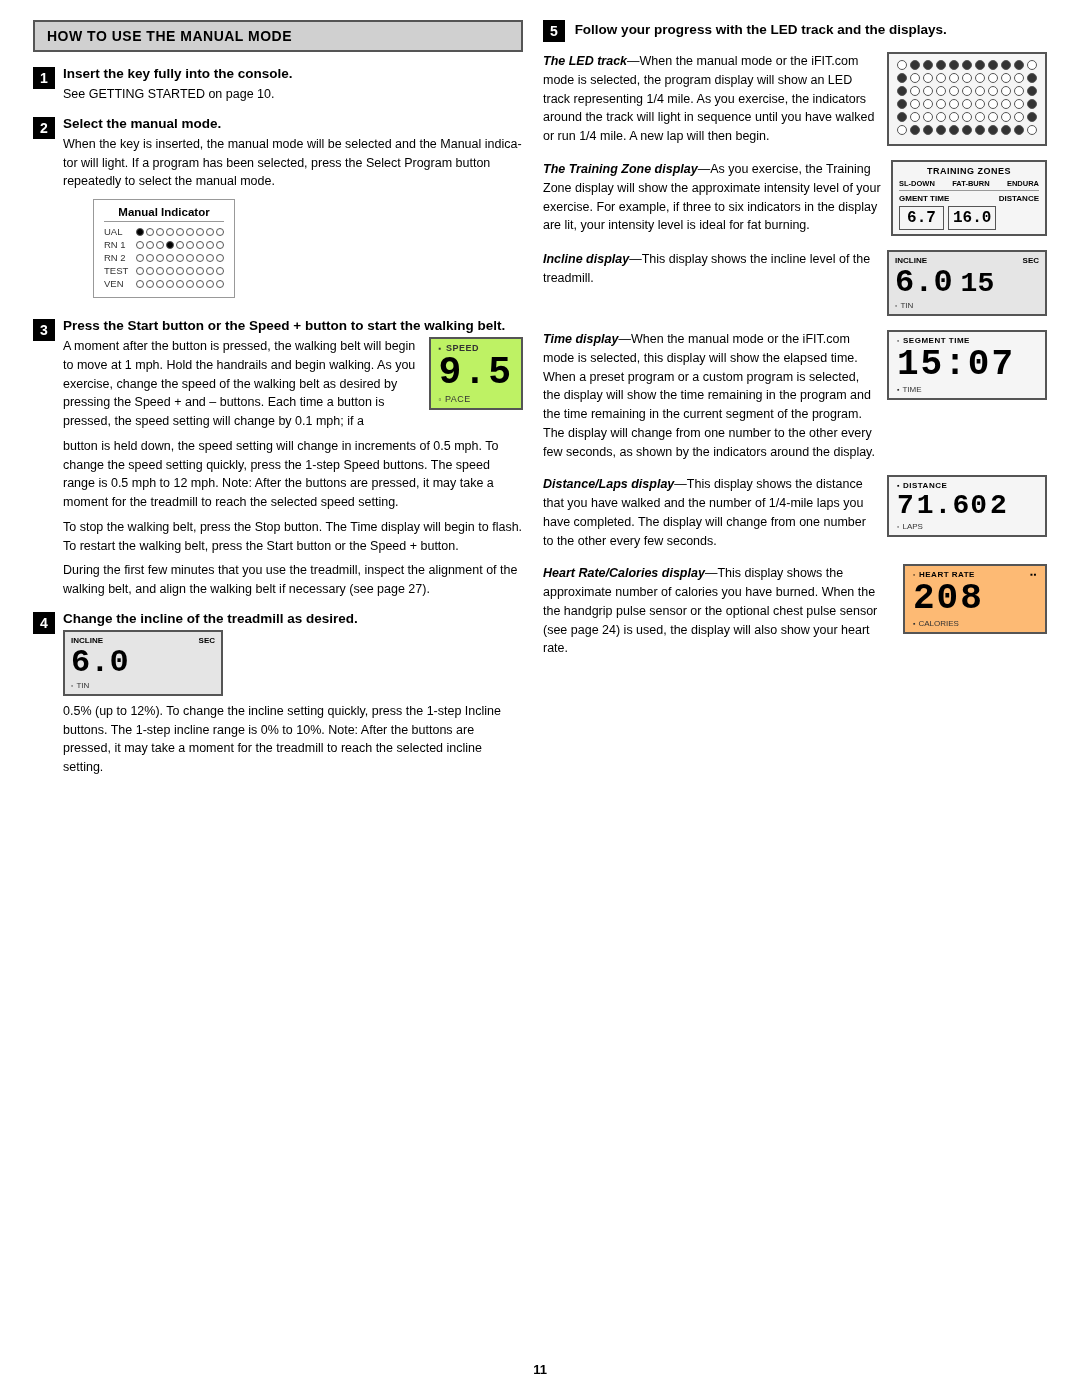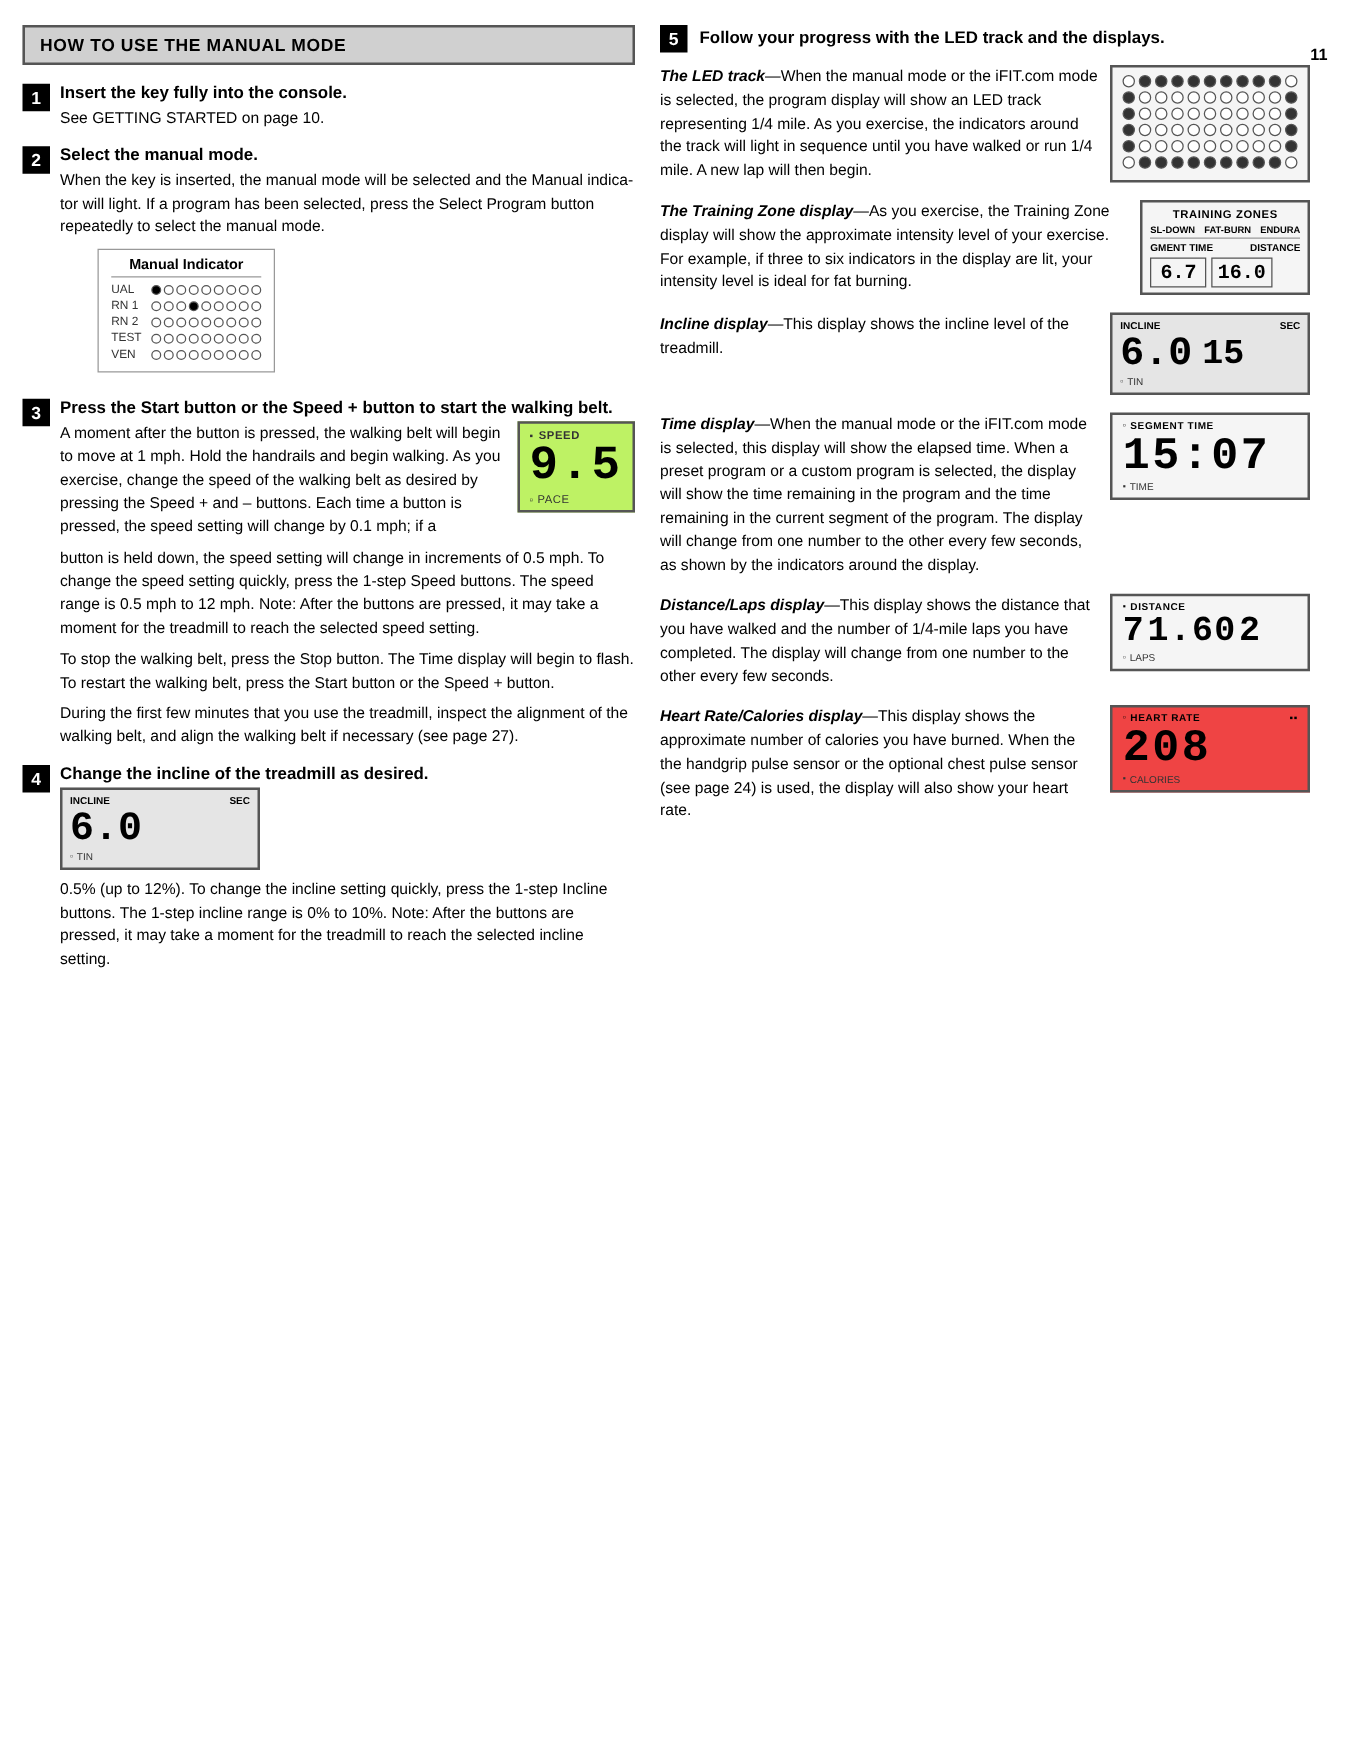--- a/index.html
+++ b/index.html
@@ -7,23 +7,23 @@
       font-family: Arial, Helvetica, sans-serif;
       font-size: 13px;
       background: #fff;
       color: #000;
       width: 1080px;
       min-height: 1397px;
     }
     .page {
       width: 1080px;
       min-height: 1397px;
-      padding: 20px 18px;
-      display: flex;
-      flex-direction: row;
+      padding: 20px 33px;
+      display: flex;
+      flex-direction: column;
     }
     .two-col {
       display: flex;
       gap: 20px;
       flex: 1;
     }
     .left-col {
       width: 490px;
       flex-shrink: 0;
     }
@@ -205,21 +205,21 @@
     }
     .led-dot.lit {
       background: #333;
     }
 
     
     .training-zones-box {
       border: 2px solid #555;
       padding: 4px 6px;
       background: #f5f5f5;
-      width: 136px;
+      width: 156px;
       flex-shrink: 0;
       font-size: 8.5px;
     }
     .tz-header {
       text-align: center;
       font-weight: bold;
       font-size: 9px;
       letter-spacing: 0.5px;
       margin-bottom: 3px;
     }
@@ -336,22 +336,22 @@
     }
     .dist-label-bottom::before {
       content: '▫';
       font-size: 7px;
     }
 
     
     .hr-display {
       border: 2px solid #555;
       padding: 4px 8px;
-      background: #ef4444;
-      width: 160px;
+      background: #fdba74;
+      width: 144px;
       flex-shrink: 0;
     }
     .hr-label-top {
       font-size: 8px;
       font-weight: bold;
       letter-spacing: 0.5px;
       margin-bottom: 2px;
       display: flex;
       align-items: center;
       justify-content: space-between;

